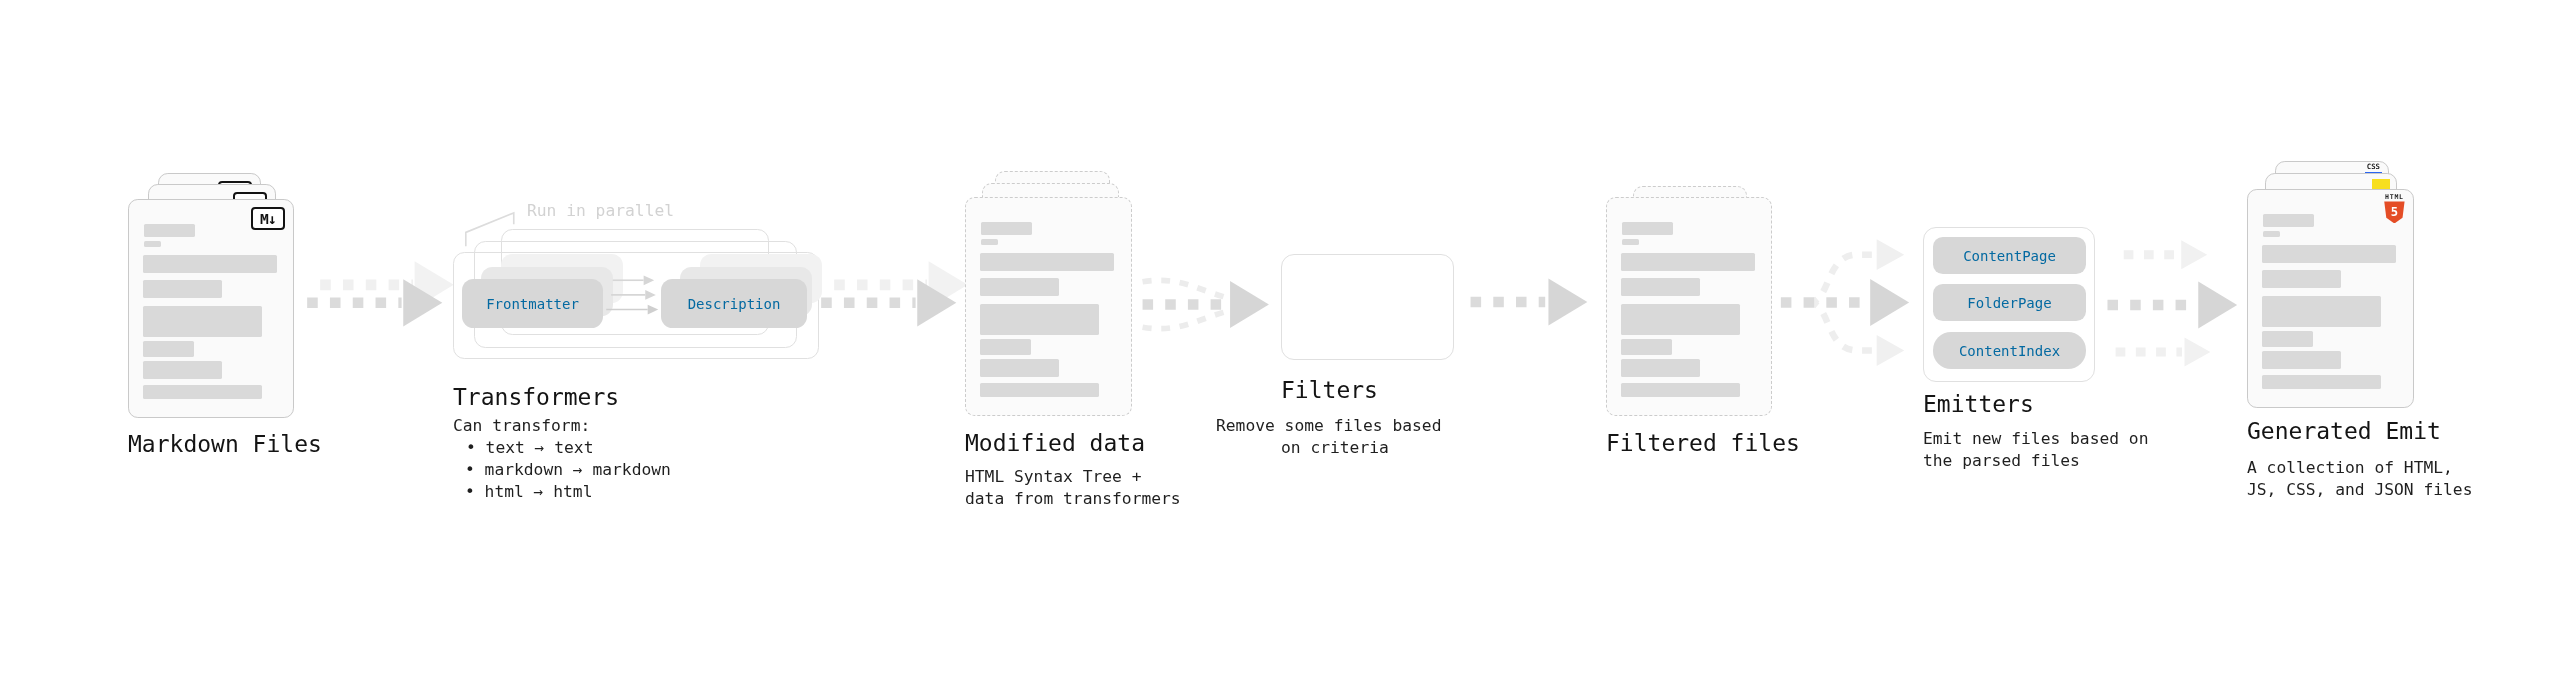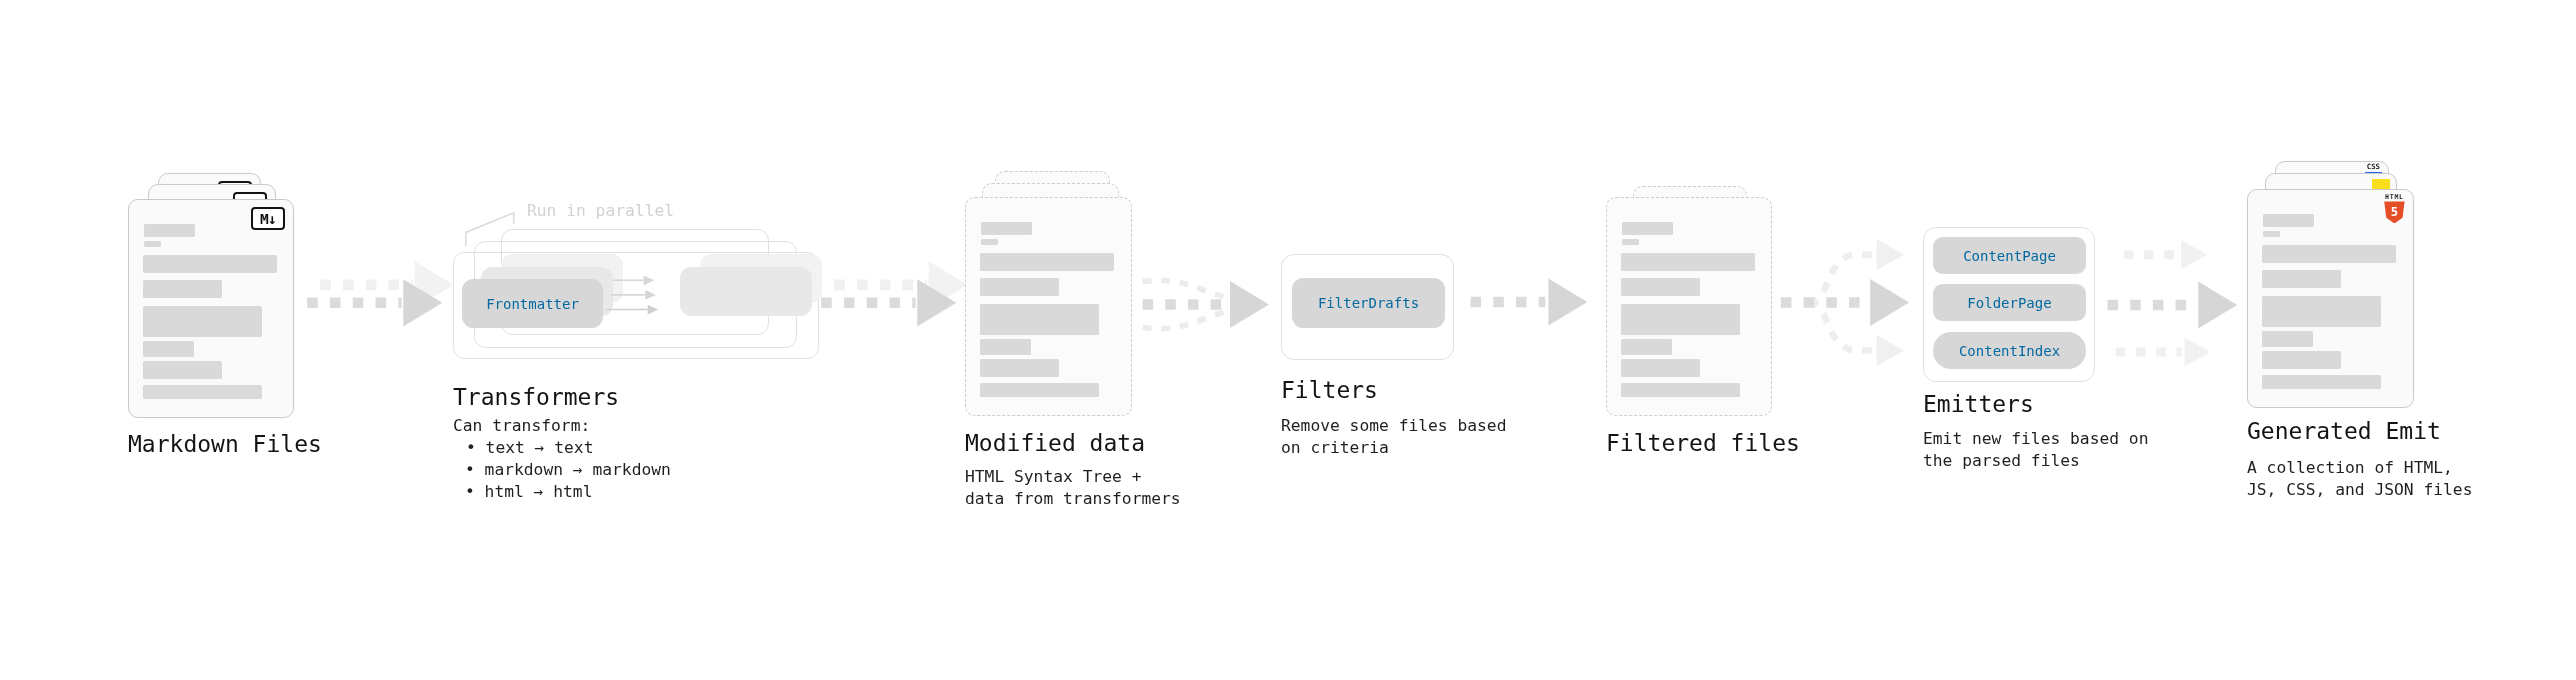--- a/index.html
+++ b/index.html
@@ -81,20 +81,21 @@
   <div class="note" style="left:527px;top:201px;">Run in parallel</div>
   <svg style="left:455px;top:195px;" width="98" height="65" viewBox="0 0 120 80">
     <polyline points="13,63 13,46 72,22 72,36" fill="none" stroke="#dcdcdc" stroke-width="2"></polyline>
   </svg>
 
   <div class="gbtn ghost2" style="left:501px;top:254px;width:122px;height:49px;"></div>
   <div class="gbtn ghost1" style="left:481px;top:267px;width:132px;height:49px;"></div>
   <div class="gbtn ghost2" style="left:700px;top:254px;width:122px;height:49px;"></div>
   <div class="gbtn ghost1" style="left:680px;top:267px;width:132px;height:49px;"></div>
   <div class="gbtn" style="left:462px;top:279px;width:141px;height:49px;">Frontmatter</div>
+  <div class="gbtn" style="left:661px;top:279px;width:146px;height:49px;">Description</div>
 
   <svg style="left:603px;top:272px;" width="65" height="49" viewBox="0 0 80 60">
     <line x1="12" y1="10" x2="50" y2="10" stroke="#d6d6d6" stroke-width="2"></line>
       <polygon points="50,4 63,10 50,16" fill="#d6d6d6"></polygon>
     <line x1="10" y1="28" x2="52" y2="28" stroke="#d6d6d6" stroke-width="2"></line>
       <polygon points="52,22 65,28 52,34" fill="#d6d6d6"></polygon>
     <line x1="4" y1="46" x2="55" y2="46" stroke="#cfcfcf" stroke-width="2"></line>
       <polygon points="55,40 68,46 55,52" fill="#cfcfcf"></polygon>
   </svg>
 
@@ -130,23 +131,22 @@
   <div class="stage-desc" style="left:965px;top:488px;">data from transformers</div>
 
   <svg style="left:1136px;top:264px;" width="150" height="81" viewBox="0 0 185 100">
     <path d="M 8,22 C 55,14 78,34 122,44" fill="none" stroke="#ececec" stroke-width="7" stroke-dasharray="11 12"></path>
     <path d="M 8,78 C 55,86 78,66 122,56" fill="none" stroke="#ececec" stroke-width="7" stroke-dasharray="11 12"></path>
     <line x1="8" y1="50" x2="112" y2="50" stroke="#dbdbdb" stroke-width="13" stroke-dasharray="13 15"></line>
     <polygon points="116,21 164,50 116,79" fill="#d6d6d6"></polygon>
   </svg>
 
   <div class="card" style="left:1281px;top:254px;width:173px;height:106px;"></div>
-  <div class="gbtn" style="left:1292px;top:278px;width:153px;height:50px;">FilterDrafts</div>
   <div class="stage-title" style="left:1281px;top:378px;">Filters</div>
-  <div class="stage-desc" style="left:1281px;top:415px;">Remove some files based</div>
+  <div class="stage-desc" style="left:1216px;top:415px;">Remove some files based</div>
   <div class="stage-desc" style="left:1281px;top:437px;">on criteria</div>
 
   <svg style="left:1464px;top:268px;" width="134" height="73" viewBox="0 0 165 90">
     <line x1="8" y1="42" x2="100" y2="42" stroke="#dbdbdb" stroke-width="13" stroke-dasharray="13 15"></line>
     <polygon points="104,13 152,42 104,71" fill="#d6d6d6"></polygon>
   </svg>
 
   <div>
     <div class="doc dashed" style="left:1633px;top:186px;width:114px;height:211px;"></div>
     <div class="doc dashed" style="left:1606px;top:197px;width:166px;height:219px;">

